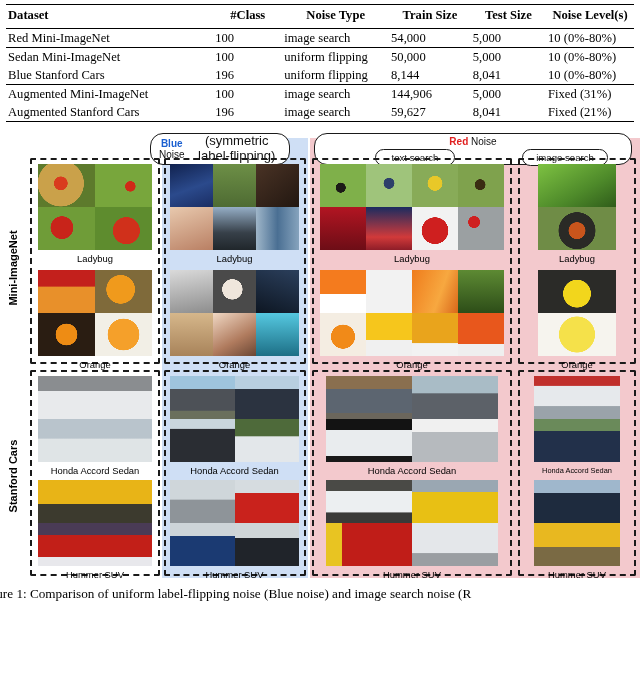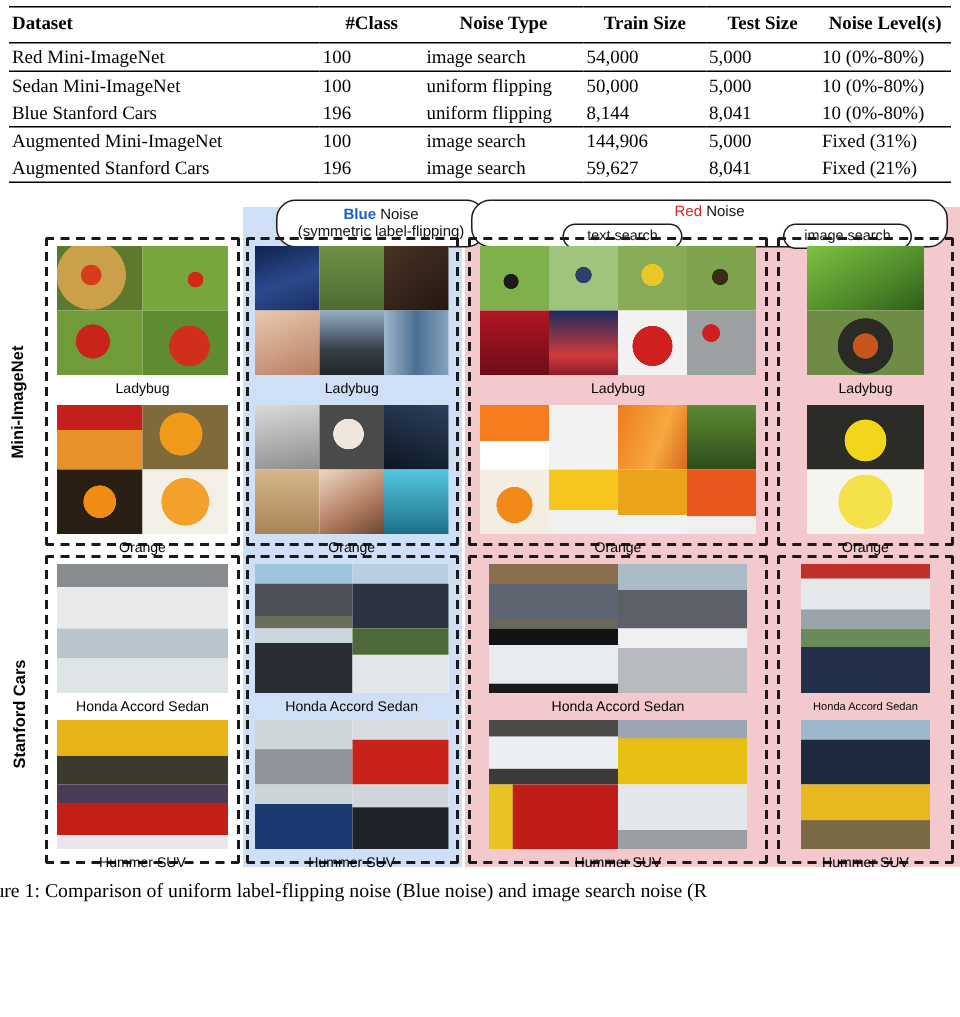--- a/index.html
+++ b/index.html
@@ -72,21 +72,21 @@
     border-radius: 13px;
     display: flex; align-items: center; justify-content: center;
     text-align: center;
     font-size: 9.6px;
     color: #111;
     line-height: 1.15;
     padding: 1px 4px;
   }
   .pill.big { font-size: 10px; }
   .pill .blue-word { color: #1a5fd0; font-weight: bold; }
-  .pill .red-word  { color: #e02020; font-weight: normal; }
+  .pill .red-word  { color: #e02020; font-weight: bold; }
 
   
   .dashbox {
     position: absolute;
     border: 2px dashed #1a1a1a;
     border-radius: 2px;
     pointer-events: none;
   }
 
   
@@ -180,25 +180,25 @@
   </div>
 
   <div class="figure">
     <div class="fig-body">
 
       <div class="band band-blue" style="left:162px; width:146px; top:6px; height:440px;"></div>
       <div class="band band-red" style="left:310px; width:330px; top:6px; height:440px;"></div>
 
       <div class="hdr-row">
 
-        <div class="pill big" style="left:184px; top:1px; width:140px; height:32px; flex-direction:column;">
+        <div class="pill big" style="left:150px; top:1px; width:140px; height:32px; flex-direction:row;">
           <div>
             <span class="blue-word">Blue</span><span> Noise</span>
           </div>
-          <div style="font-size:10px;">(symmetric label-flipping)</div>
+          <div style="font-size:13px;">(symmetric label-flipping)</div>
         </div>
 
         <div class="pill big" style="left:314px; top:1px; width:318px; height:32px; align-items:flex-start; padding-top:2px;">
           <div>
             <span class="red-word">Red</span><span> Noise</span>
           </div>
         </div>
 
         <div class="pill" style="left:375px; top:17px; width:80px; height:17px;">
           <span>text search</span>

